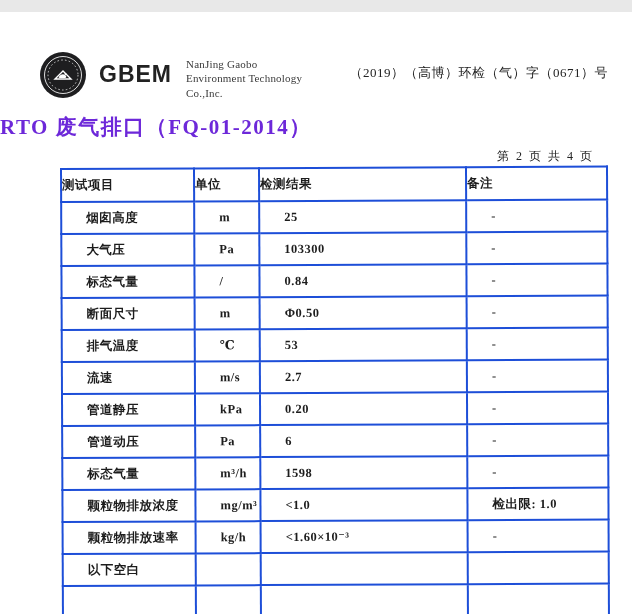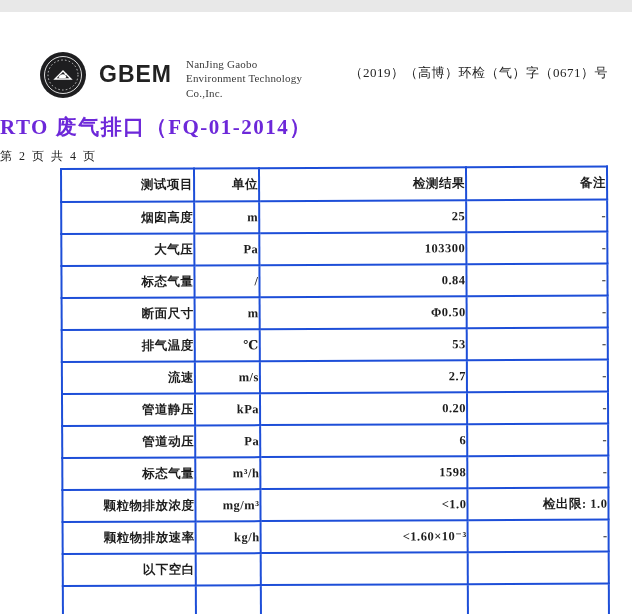--- a/index.html
+++ b/index.html
@@ -48,43 +48,44 @@
   
   .title {
     text-align: left;
     font-size: 21px;
     font-weight: bold;
     letter-spacing: 1.5px;
     margin-top: 13px;
     color: #6d28d9;
   }
   .page-indicator {
+    text-align: right;
     font-size: 12px;
     color: #222;
-    padding-right: 29px;
+    padding-right: 38px;
     margin-top: 7px;
     letter-spacing: 2px;
   }
   
   .report-table {
     border-collapse: collapse;
     table-layout: fixed;
     width: 546px;
     margin-left: 60px;
     margin-top: 3px;
     transform: rotate(-0.25deg);
     transform-origin: left top;
   }
   .report-table col.c1 { width: 133px; }
   .report-table col.c2 { width: 65px; }
   .report-table col.c3 { width: 207px; }
   .report-table col.c4 { width: 141px; }
   .report-table th, .report-table td {
     border: 2px solid #1d4ed8;
-    text-align: right;
+    text-align: left;
     vertical-align: middle;
     font-size: 12.5px;
     color: #1d1d1d;
     letter-spacing: 0.5px;
     overflow: hidden;
     white-space: nowrap;
   }
   .report-table thead th {
     height: 33px;
     font-weight: bold;

